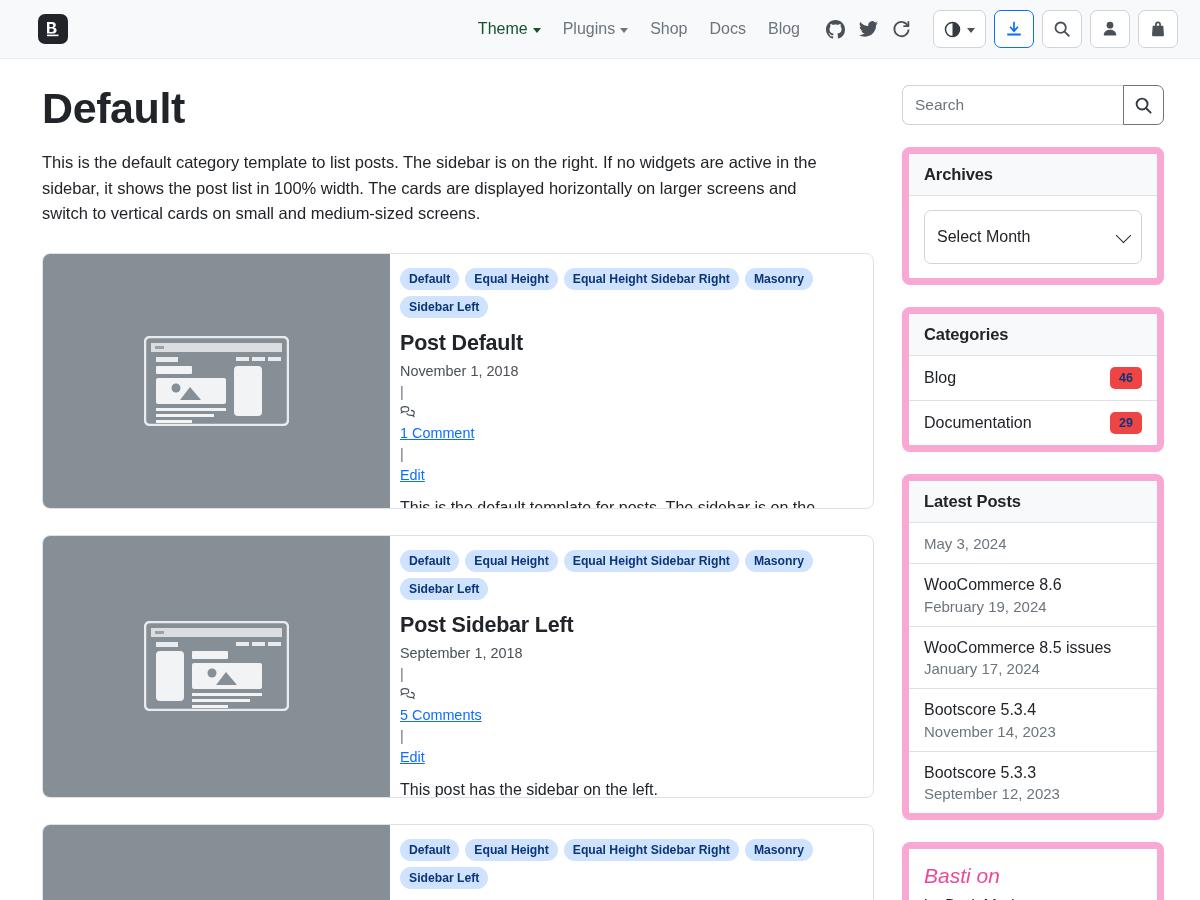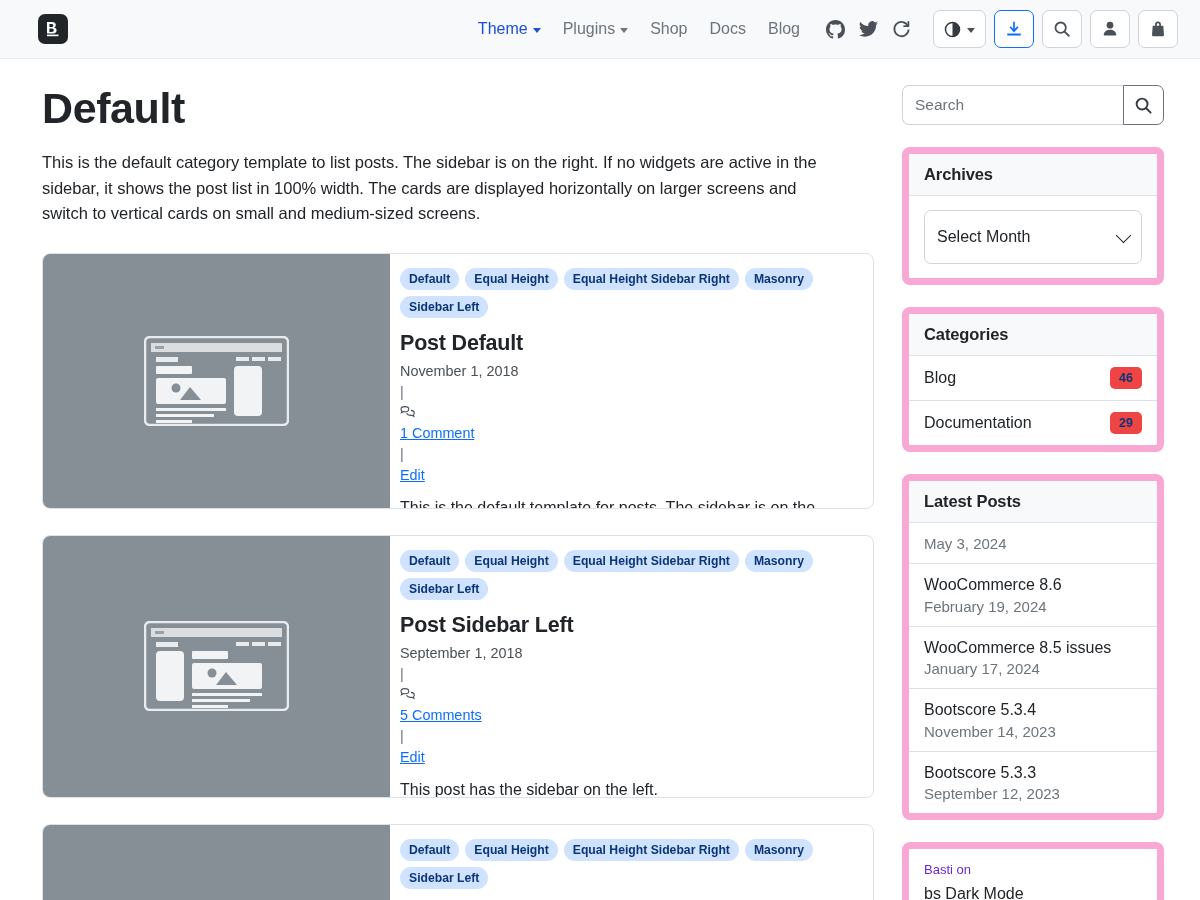--- a/index.html
+++ b/index.html
@@ -30,21 +30,21 @@
   }
   .brand svg { display: block; }
   .nav-spacer { flex: 1; }
   .nav-links { display: flex; align-items: center; gap: 22px; }
   .nav-link {
     color: #6c757d; text-decoration: none;
     font-size: 16px; white-space: nowrap;
     display: flex; align-items: center; gap: 5px;
     cursor: pointer;
   }
-  .nav-link.active { color: #1d4ed8; }
+  .nav-link.active { color: #14532d; }
   .caret {
     width: 0; height: 0;
     border-left: 4px solid transparent;
     border-right: 4px solid transparent;
     border-top: 5px solid currentColor;
     display: inline-block;
     position: relative; top: 1px;
   }
   .social { display: flex; align-items: center; gap: 14px; margin-left: 26px; }
   .social-icon { color: #495057; display: flex; align-items: center; cursor: pointer; }
@@ -217,21 +217,21 @@
   }
   .post-item {
     padding: 10px 15px 11px 15px;
     border-bottom: 1px solid #dee2e6;
     cursor: pointer;
   }
   .post-item:last-child { border-bottom: none; }
   .post-item-title { font-size: 16px; color: #212529; line-height: 1.35; }
   .post-item-date { font-size: 15px; color: #6c757d; margin-top: 2px; }
   .comment-item { padding: 11px 15px 13px 15px; }
-  .comment-author { font-size: 13px; color: #6d28d9; line-height: 1.5; }
+  .comment-author { font-size: 21px; color: #ec4899; line-height: 1.5; font-style: italic; }
   .comment-post { font-size: 16px; color: #212529; margin-top: 5px; }
 </style>
 </head>
 <body>
 
 <div class="navbar">
   <a class="brand">
     <svg width="18" height="18" viewBox="0 0 18 18">
       <path d="M3 2h5.2c2.2 0 3.6 1.1 3.6 2.9 0 1.3-.9 2.3-2.1 2.5v.1c1.7.1 2.9 1.2 2.9 2.9 0 2-1.6 3.2-4.2 3.2H3V2zm2.4 1.9v3h2c1.2 0 1.9-.5 1.9-1.5S8.6 3.9 7.5 3.9h-2zm0 4.7v3.3h2.3c1.3 0 2.1-.6 2.1-1.7 0-1.1-.8-1.6-2.2-1.6H5.4z" fill="#fff"></path>
       <rect x="3" y="14.6" width="11.5" height="1.6" fill="#fff"></rect>

